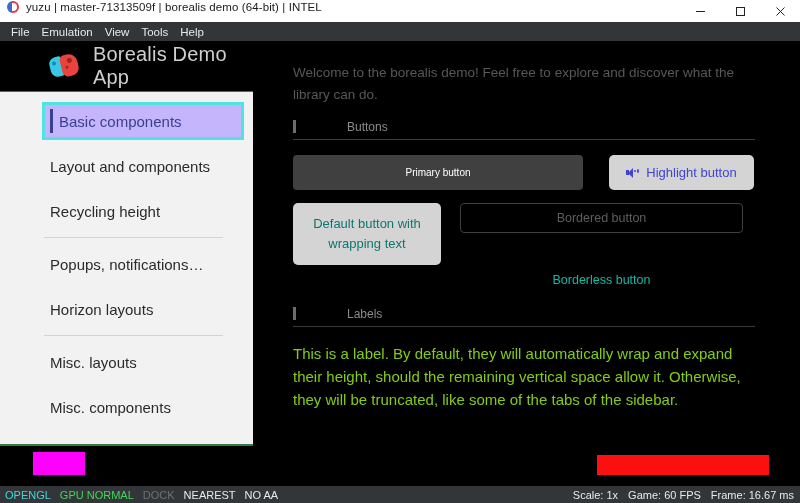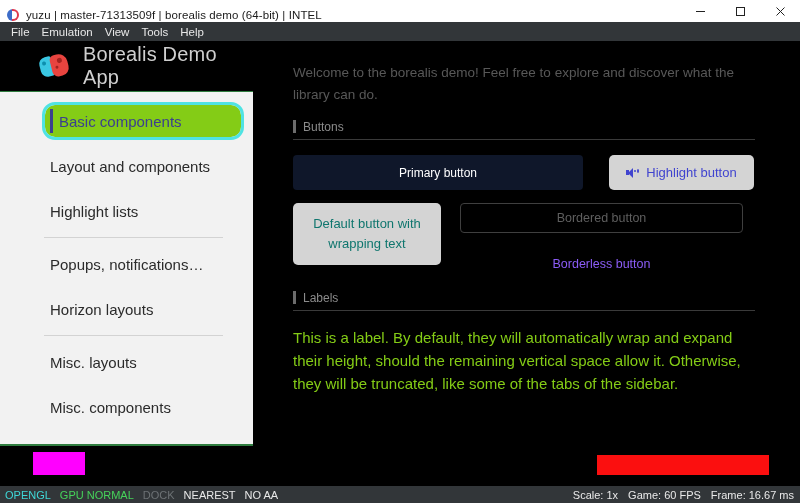--- a/index.html
+++ b/index.html
@@ -13,21 +13,21 @@
     position: relative;
     width: 800px; height: 503px;
     background: #000;
   }
 
   
   .titlebar {
     position: absolute; left: 0; top: 0;
     width: 800px; height: 22px;
     background: #ffffff;
-    display: flex; align-items: flex-end;
+    display: flex; align-items: flex-start;
   }
   .title-left { display: flex; align-items: center; padding-left: 6px; flex: 1; min-width: 0; }
   .yuzu-logo { width: 14px; height: 14px; position: relative; margin-right: 6px; flex: none; }
   .yuzu-logo .lh {
     position: absolute; left: 1px; top: 1px;
     width: 6px; height: 12px;
     background: #3d6cc8;
     border-radius: 6px 0 0 6px;
   }
   .yuzu-logo .rh {
@@ -72,21 +72,21 @@
     background: #000000;
     overflow: hidden;
   }
 
   
   .app-header {
     position: absolute; left: 0; top: 0;
     width: 253px; height: 50px;
     background: #000000;
     display: flex; align-items: center;
-    padding-left: 40px;
+    padding-left: 50px;
   }
   .joycon { width: 32px; height: 26px; position: relative; flex: none; margin-right: 11px; }
   .joycon .jc-l {
     position: absolute; left: 0px; top: 4px;
     width: 13px; height: 20px;
     background: #3ac7e3;
     border-radius: 7px 3px 3px 7px;
     transform: rotate(-14deg);
   }
   .joycon .jc-l::after {
@@ -140,25 +140,24 @@
     margin: 0 12px 0 33px;
     height: 32px;
     display: flex; align-items: center;
     padding-left: 17px;
   }
   .side-item .lbl {
     font-size: 15px; color: #2b2b2b;
     white-space: nowrap; overflow: hidden; text-overflow: ellipsis;
   }
   .side-item.active {
-    background: #84cc16;
+    background: #c4b5fd;
     outline: 3px solid #4fe3e3;
     margin: 0 12px 0 45px;
     padding-left: 14px;
-    border-radius: 10px;
   }
   .side-item.active .lbl { color: #3b3f8f; }
   .side-item.active::before {
     content: ""; position: absolute;
     left: 5px; top: 4px; width: 3px; height: 24px;
     background: #3b3f8f;
   }
   .side-spacer { height: 13px; }
   .side-divider {
     height: 1px; background: #d3d3d3;
@@ -174,35 +173,36 @@
     overflow: hidden;
   }
   .intro {
     font-size: 13.5px; color: #585858;
     line-height: 22px;
     margin-bottom: 14px;
   }
   .section-head {
     display: flex; align-items: flex-start;
     margin-bottom: 5px;
+    gap: 44px;
   }
   .section-head .bar {
     width: 3px; height: 13px; background: #6c6c6c;
     margin-right: 7px;
   }
   .section-head .txt { font-size: 12px; color: #8b8b8b; }
   .section-rule { height: 1px; background: #3a3a3a; margin-bottom: 15px; }
 
   .btn-row { display: flex; gap: 26px; margin-bottom: 13px; }
   .btn-primary {
     width: 290px; height: 35px;
-    background: #0f172a;
+    background: #404040;
     border-radius: 4px;
     display: flex; align-items: center; justify-content: center;
-    font-size: 12px; color: #ffffff;
+    font-size: 10px; color: #ffffff;
   }
   .btn-highlight {
     width: 145px; height: 35px;
     background: #d4d4d4;
     border-radius: 5px;
     display: flex; align-items: center; justify-content: center;
     gap: 7px;
     font-size: 13px; color: #4044cf;
   }
   .spk { width: 13px; height: 11px; position: relative; flex: none; }
@@ -240,23 +240,23 @@
   .right-stack { display: flex; flex-direction: column; width: 283px; }
   .btn-bordered {
     width: 283px; height: 30px;
     border: 1px solid #3f3f3f;
     border-radius: 4px;
     display: flex; align-items: center; justify-content: center;
     font-size: 12.5px; color: #5f5f5f;
   }
   .btn-borderless {
     width: 283px; height: 30px;
-    margin-top: 16px;
-    display: flex; align-items: center; justify-content: center;
-    font-size: 12.5px; color: #8b5cf6;
+    margin-top: 32px;
+    display: flex; align-items: center; justify-content: center;
+    font-size: 12.5px; color: #14b8a6;
   }
 
   .label-body {
     font-size: 15px; color: #84cc16;
     line-height: 23px;
     margin-top: 13px;
   }
 
   
   .rect-magenta {
@@ -341,21 +341,21 @@
       <div class="side-spacer"></div>
       <div class="side-item active">
         <span class="lbl">Basic components</span>
       </div>
       <div class="side-spacer"></div>
       <div class="side-item">
         <span class="lbl">Layout and components</span>
       </div>
       <div class="side-spacer"></div>
       <div class="side-item">
-        <span class="lbl">Highlight lists</span>
+        <span class="lbl">Recycling height</span>
       </div>
       <div class="side-divider"></div>
       <div class="side-item">
         <span class="lbl">Popups, notifications…</span>
       </div>
       <div class="side-spacer"></div>
       <div class="side-item">
         <span class="lbl">Horizon layouts</span>
       </div>
       <div class="side-divider"></div>

